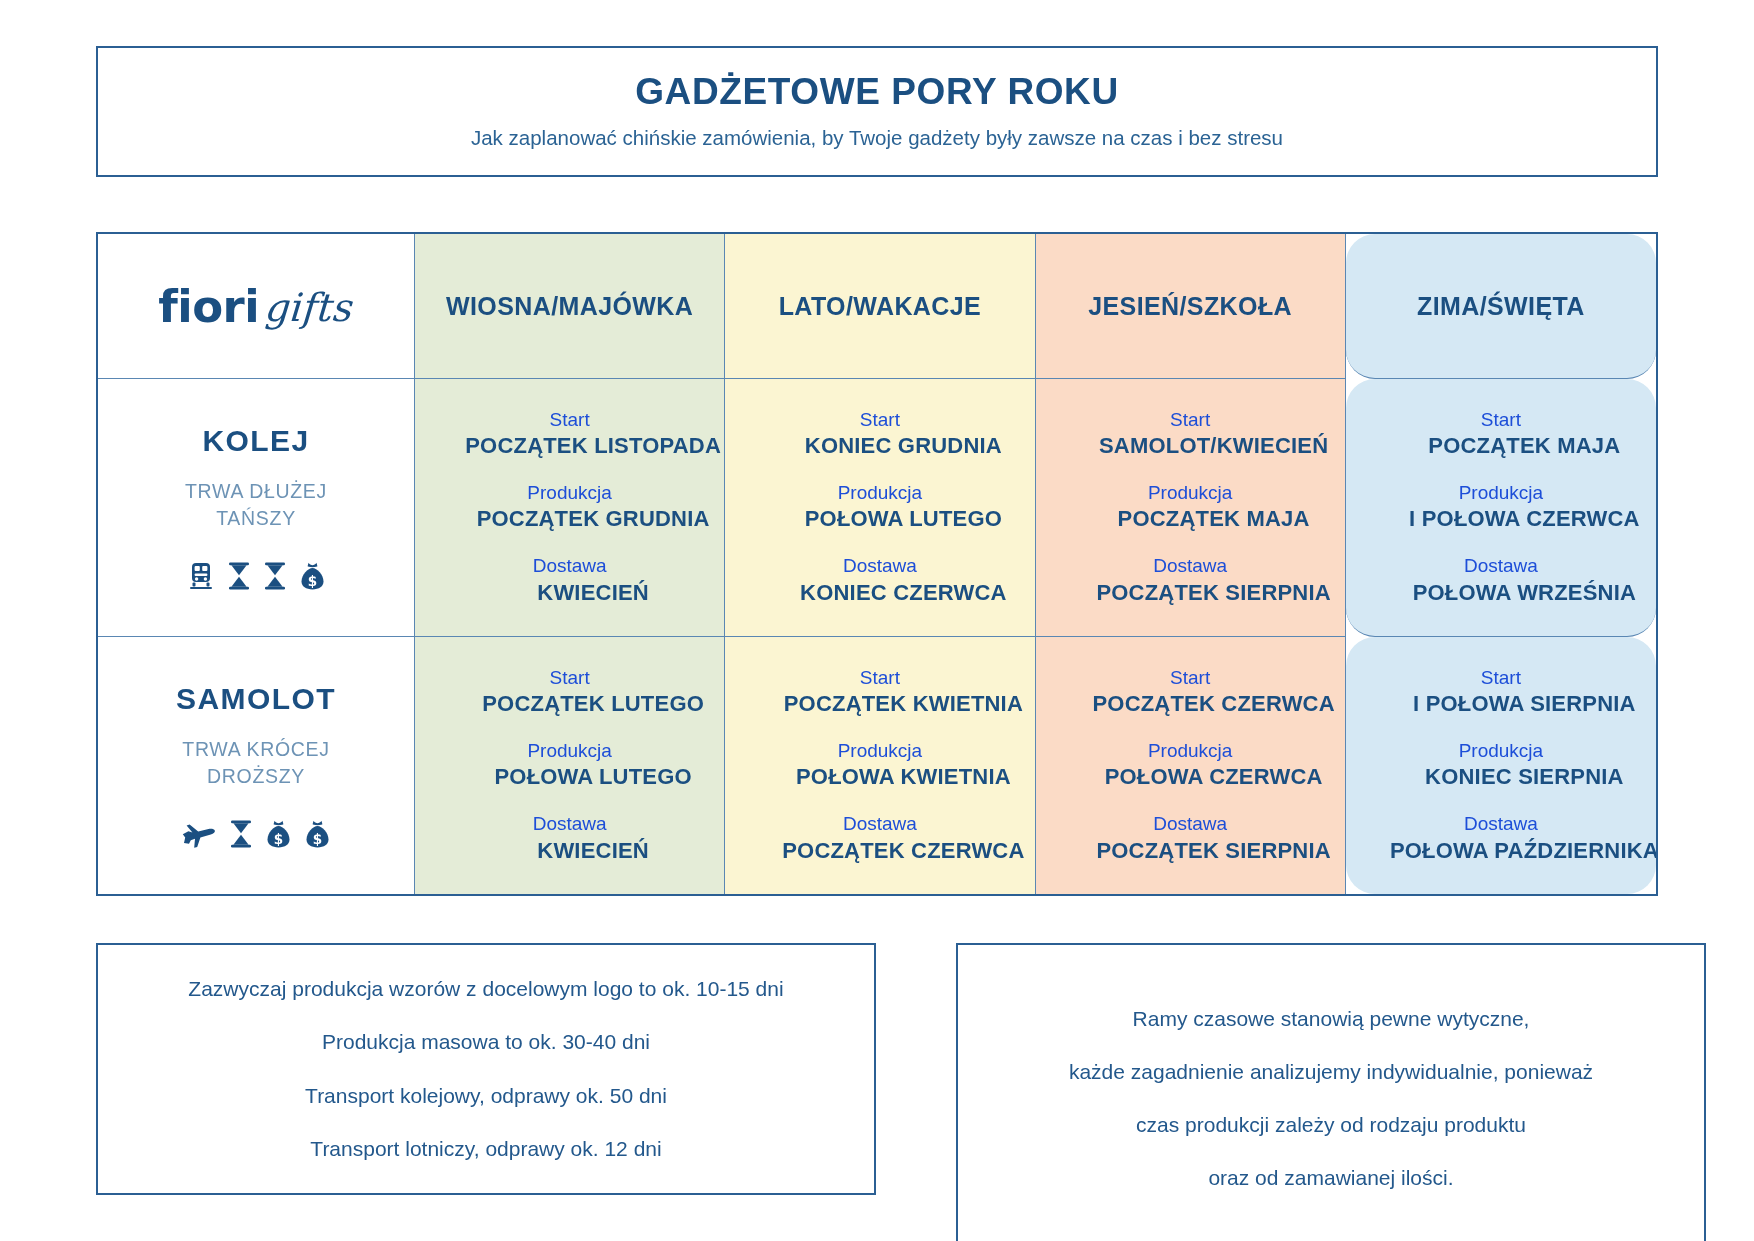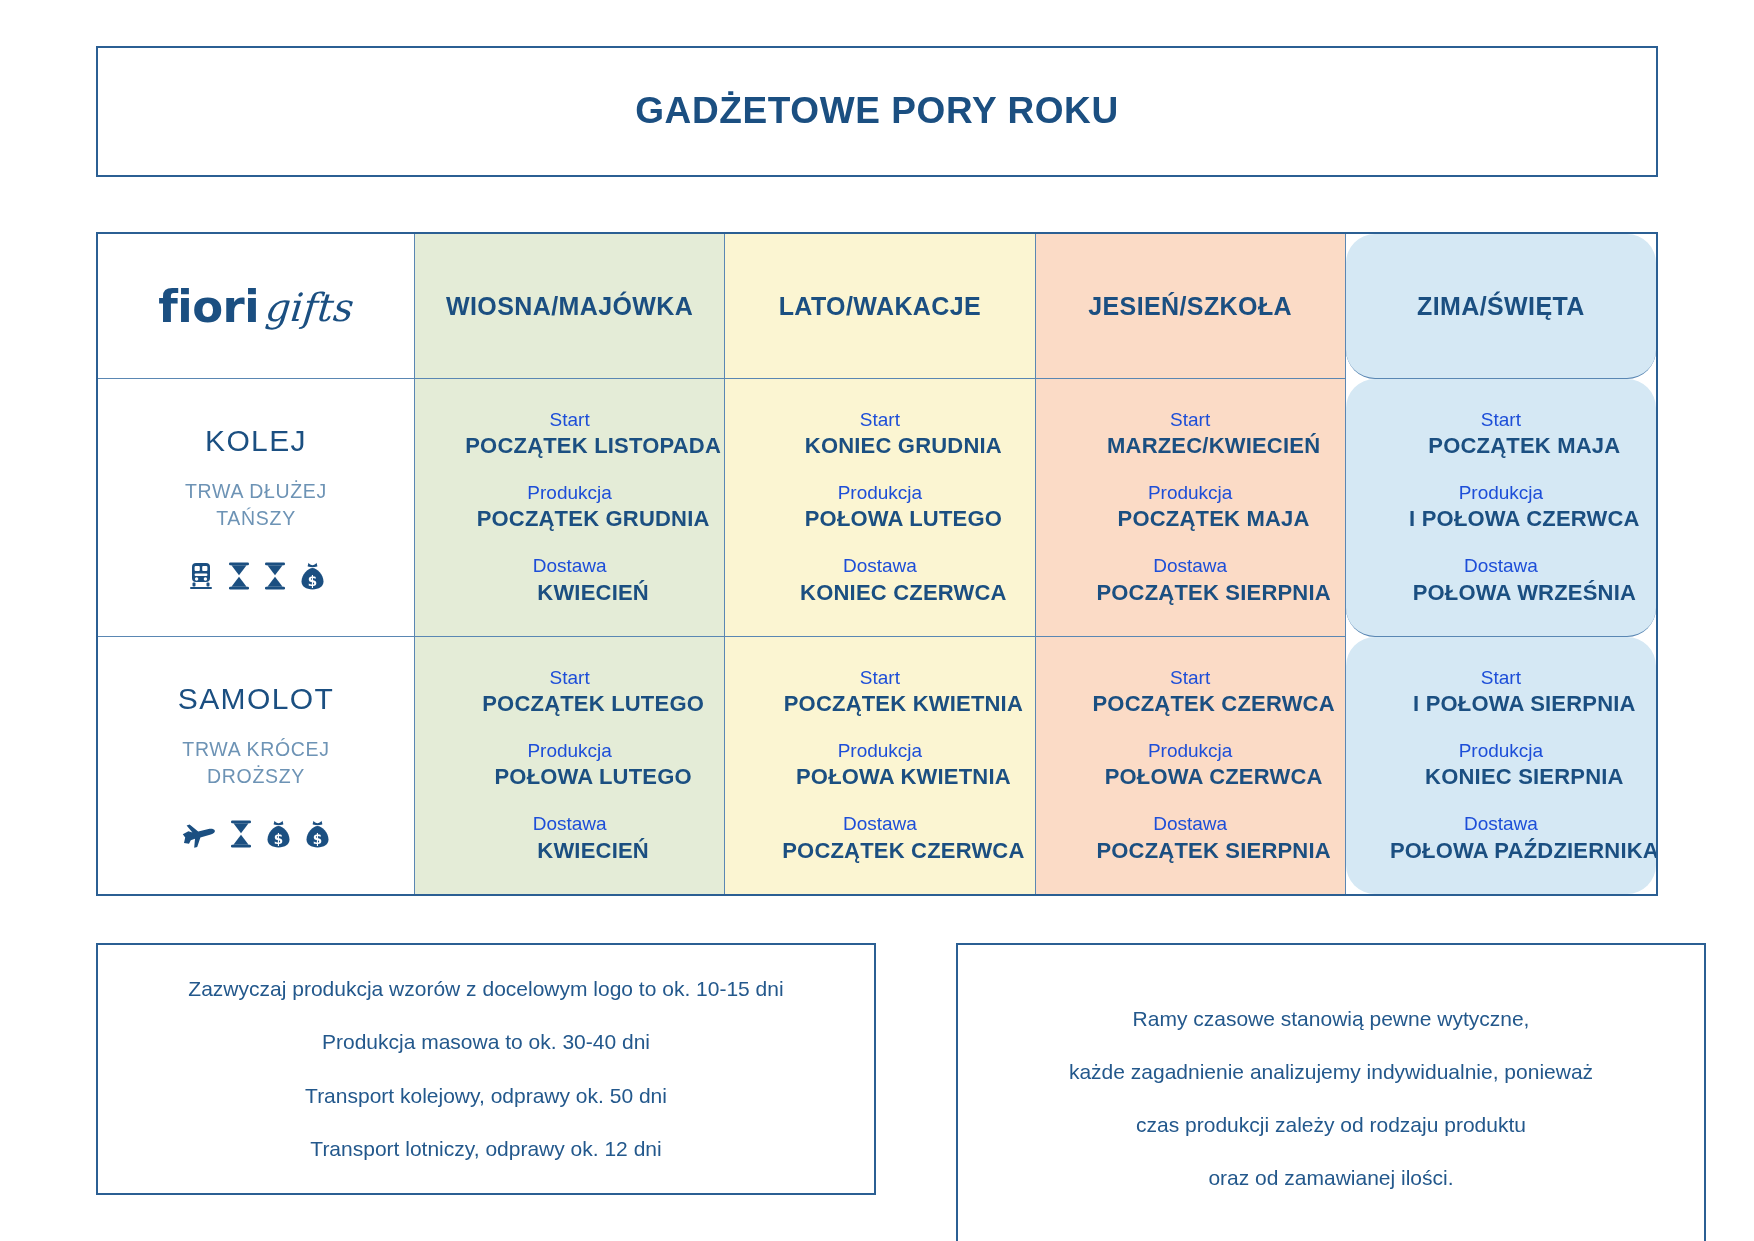--- a/index.html
+++ b/index.html
@@ -117,21 +117,21 @@
   
   .bg-spring { background: #e4ecd7; }
   .bg-summer { background: #fbf5d2; }
   .bg-autumn { background: #fbdbc6; }
   .bg-winter { background: #d5e8f4; border-radius: 29px; }
   .bg-white  { background: #ffffff; }
 
   
   .mode-title {
     font-size: 30px;
-    font-weight: 400;
+    font-weight: 700;
     letter-spacing: 1.4px;
     color: #1b4f81;
     text-align: center;
   }
   .mode-sub {
     margin-top: 20px;
     font-size: 19.5px;
     font-weight: 400;
     letter-spacing: 0.7px;
     color: #6d93b5;
@@ -197,20 +197,21 @@
     line-height: 1.25;
   }
 </style>
 </head>
 <body>
 
 <div class="page">
 
   <div class="title-box">
     <div class="title-main">GADŻETOWE PORY ROKU</div>
+    <div class="title-sub">Jak zaplanować chińskie zamówienia, by Twoje gadżety były zawsze na czas i bez stresu</div>
   </div>
 
   <div class="grid">
 
     <div class="cell logo-cell">
       <div class="logo">
         <span class="logo-fiori">fiori</span>
         <span class="logo-gifts">gifts</span>
       </div>
     </div>
@@ -308,21 +309,21 @@
           <span class="stage-label">Dostawa</span>
           <span class="stage-value">KONIEC CZERWCA</span>
         </div>
       </div>
     </div>
 
     <div class="cell bg-autumn">
       <div class="stages">
         <div class="stage">
           <span class="stage-label">Start</span>
-          <span class="stage-value">MARZEC/KWIECIEŃ</span>
+          <span class="stage-value">SAMOLOT/KWIECIEŃ</span>
         </div>
         <div class="stage">
           <span class="stage-label">Produkcja</span>
           <span class="stage-value">POCZĄTEK MAJA</span>
         </div>
         <div class="stage">
           <span class="stage-label">Dostawa</span>
           <span class="stage-value">POCZĄTEK SIERPNIA</span>
         </div>
       </div>

